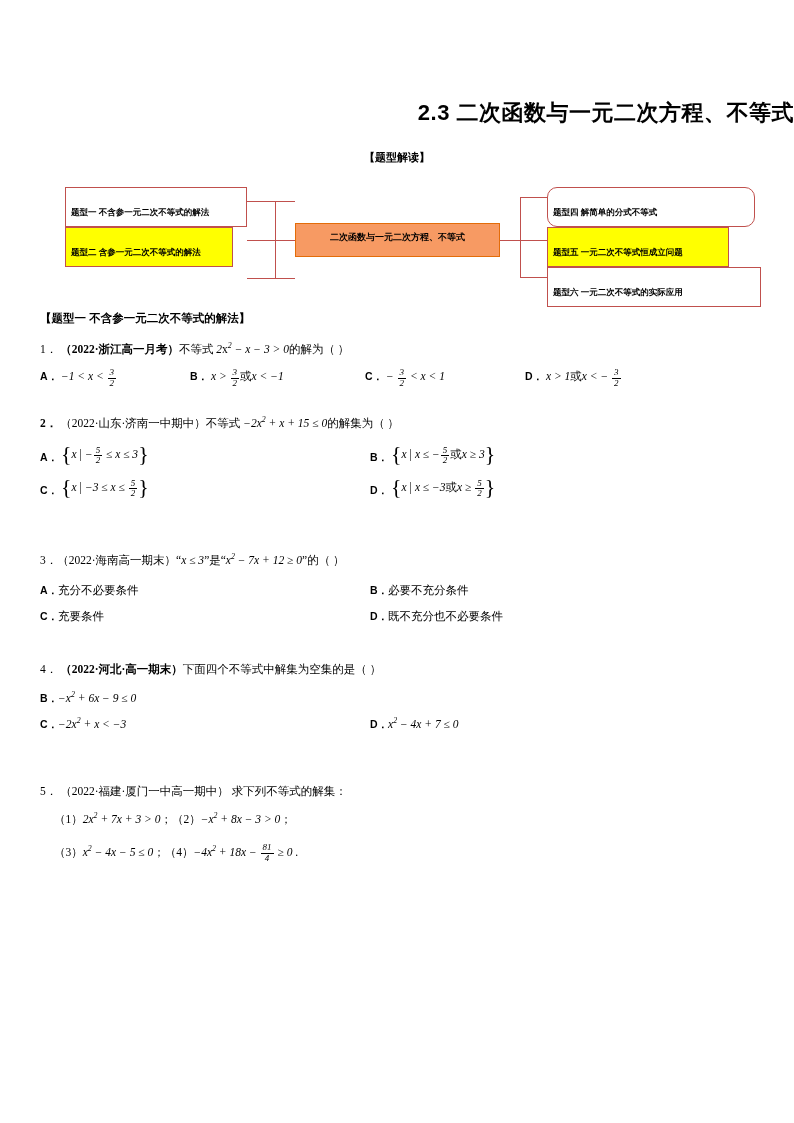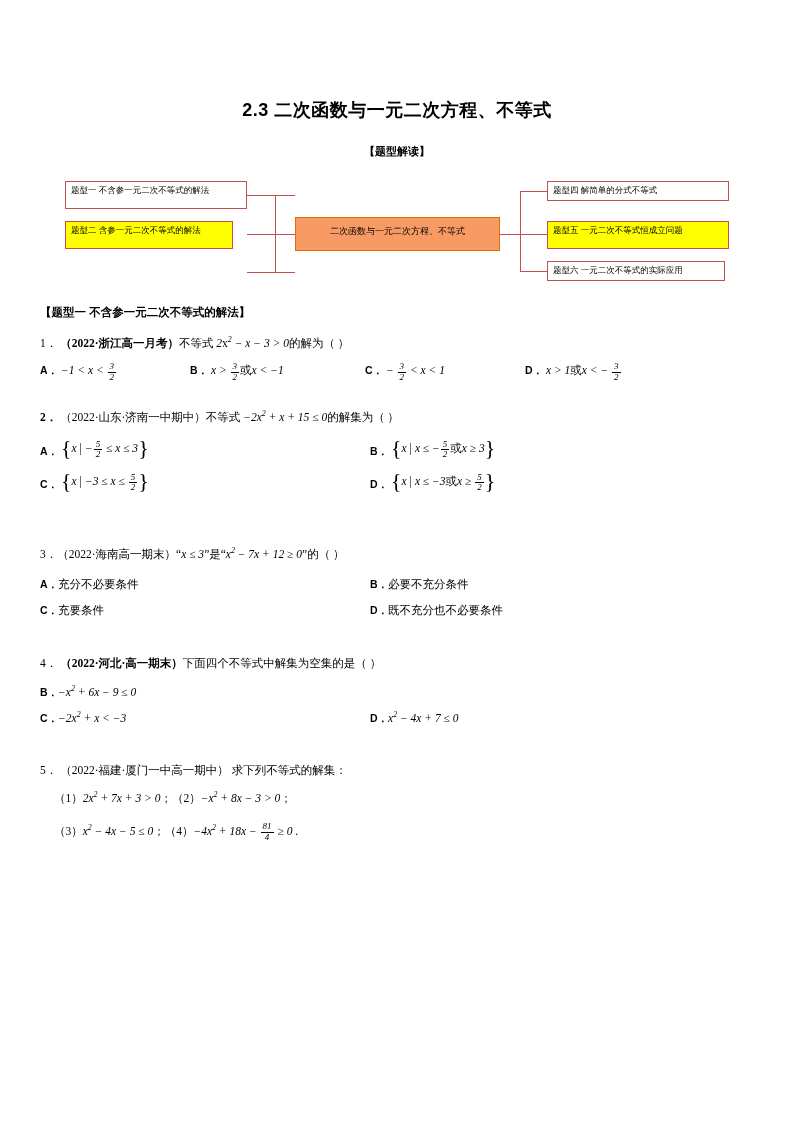--- a/index.html
+++ b/index.html
@@ -6,24 +6,24 @@
   body {
     width:794px; height:1123px;
     background:#ffffff;
     font-family:"Liberation Serif", serif;
     color:#000;
     position:relative;
   }
   .page { position:relative; width:794px; height:1123px; padding:0; box-sizing:border-box; }
 
   .title {
-    text-align:center;
-    font-family:"Liberation Sans", sans-serif;
-    font-weight:bold;
-    font-size:18px;
+    text-align:right;
+    font-family:"Liberation Sans", sans-serif;
+    font-weight:bold;
+    font-size:22px;
     margin-top:98px;
     letter-spacing:0.5px;
   }
   .subtitle {
     text-align:center;
     font-family:"Liberation Sans", sans-serif;
     font-weight:bold;
     font-size:11px;
     margin-top:22px;
   }
@@ -33,23 +33,23 @@
     position:relative;
     width:700px;
     height:122px;
     margin:14px auto 0 auto;
   }
   .node {
     position:absolute;
     box-sizing:border-box;
     font-family:"Liberation Sans", sans-serif;
     font-size:8.5px;
-    font-weight:normal;
+    font-weight:bold;
     line-height:1.35;
-    padding:3px 5px;
+    padding:19px 5px;
     border:1px solid #c0504d;
     background:#ffffff;
   }
   .node.center {
     border:1px solid #e36c09;
     background:#f79a63;
     text-align:center;
     font-size:9px;
     padding-top:7px;
     color:#000;
@@ -100,23 +100,23 @@
   <div class="title">2.3   二次函数与一元二次方程、不等式</div>
   <div class="subtitle">【题型解读】</div>
 
   <div class="diagram">
 
     <div class="node center" style="left:248px; top:44px; width:205px; height:34px;">二次函数与一元二次方程、不等式</div>
 
     <div class="node" style="left:18px; top:8px; width:182px; height:28px;">题型一   不含参一元二次不等式的解法</div>
     <div class="node hl" style="left:18px; top:48px; width:168px; height:28px;">题型二   含参一元二次不等式的解法</div>
 
-    <div class="node" style="left:500px; top:8px; width:182px; height:20px;">题型四   解简单的分式不等式</div>
+    <div class="node" style="left:500px; top:8px; width:208px; height:20px;border-radius:10px;">题型四   解简单的分式不等式</div>
     <div class="node hl" style="left:500px; top:48px; width:182px; height:28px;">题型五   一元二次不等式恒成立问题</div>
-    <div class="node" style="left:500px; top:88px; width:178px; height:20px;">题型六   一元二次不等式的实际应用</div>
+    <div class="node" style="left:500px; top:88px; width:214px; height:20px;">题型六   一元二次不等式的实际应用</div>
 
     <div class="conn" style="left:228px; top:22px; width:20px; height:1px;"></div>
     <div class="conn" style="left:228px; top:22px; width:1px; height:78px;"></div>
     <div class="conn" style="left:228px; top:99px; width:20px; height:1px;"></div>
     <div class="conn" style="left:228px; top:61px; width:20px; height:1px;"></div>
     <div class="conn" style="left:200px; top:22px; width:28px; height:1px;"></div>
     <div class="conn" style="left:200px; top:61px; width:28px; height:1px;"></div>
     <div class="conn" style="left:200px; top:99px; width:28px; height:1px;"></div>
 
     <div class="conn" style="left:453px; top:61px; width:20px; height:1px;"></div>
@@ -253,21 +253,21 @@
         <div class="opt" style="width:330px;">
           <span class="opt-lbl">C．</span><span class="mtext">−2x<sup class="exp">2</sup> + x &lt; −3</span>
         </div>
         <div class="opt">
           <span class="opt-lbl">D．</span><span class="mtext">x<sup class="exp">2</sup> − 4x + 7 ≤ 0</span>
         </div>
       </div>
     </div>
   </div>
 
-  <div class="qblock" style="margin-top:29px;">
+  <div class="qblock" style="margin-top:44px;">
     <div class="qline">
       <span>5．</span>
       <span>（2022·福建·厦门一中高一期中）</span>
       <span>求下列不等式的解集：</span>
     </div>
     <div class="qline" style="margin-top:10px; padding-left:14px;">
       （1）<span class="mtext">2x<sup class="exp">2</sup> + 7x + 3 &gt; 0</span>；（2）<span class="mtext">−x<sup class="exp">2</sup> + 8x − 3 &gt; 0</span>；
     </div>
     <div class="qline" style="margin-top:14px; padding-left:14px;">
       （3）<span class="mtext">x<sup class="exp">2</sup> − 4x − 5 ≤ 0</span>；（4）<span class="mtext">−4x<sup class="exp">2</sup> + 18x − <span class="frac"><span class="num">81</span><span class="den">4</span></span> ≥ 0</span> .

